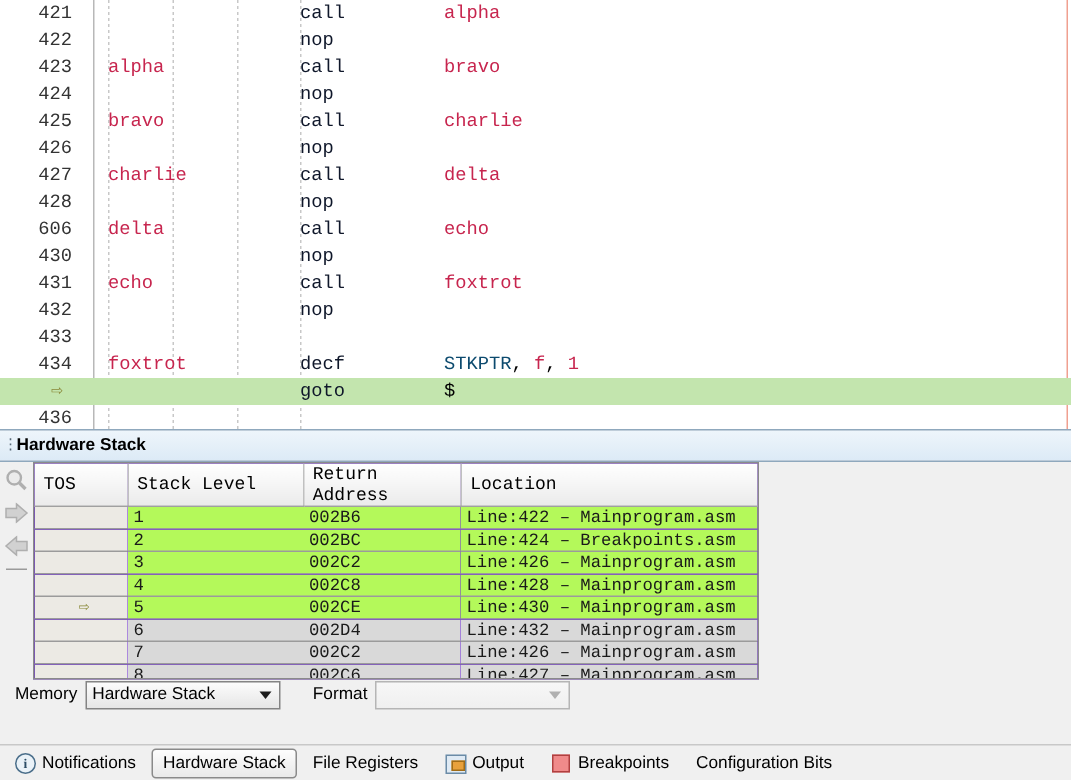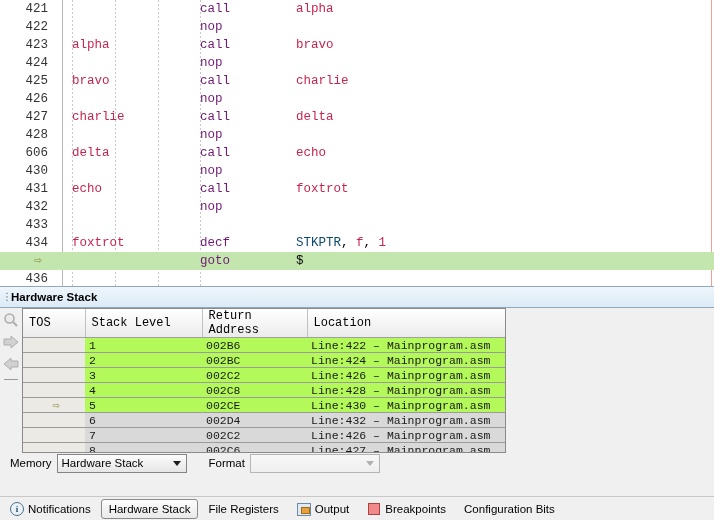--- a/index.html
+++ b/index.html
@@ -58,21 +58,21 @@
   .indent-guides {
     position: absolute; left: 0; top: 0; width: 714px; height: 286px;
     pointer-events: none;
   }
   .iguide {
     position: absolute; top: 0; width: 1px; height: 286px;
     background-image: linear-gradient(to bottom, #c8c8c8 50%, transparent 50%);
     background-size: 1px 4px;
   }
   .tok-label  { color: #c7254e; }
-  .tok-op     { color: #701a75; }
+  .tok-op     { color: #0f172a; }
   .tok-arg    { color: #c7254e; }
   .tok-sfr    { color: #0c4a6e; }
   .tok-punct  { color: #000000; }
   .col-label { position: absolute; left: 72px; }
   .col-op    { position: absolute; left: 200px; }
   .col-arg   { position: absolute; left: 296px; }
 
   
   .hs-window {
     position: absolute; left: 0; top: 286px;
@@ -319,21 +319,21 @@
               <tr class="row-green">
                 <td class="c-tos"></td>
                 <td>1</td>
                 <td>002B6</td>
                 <td>Line:422 – Mainprogram.asm</td>
               </tr>
               <tr class="row-green">
                 <td class="c-tos"></td>
                 <td>2</td>
                 <td>002BC</td>
-                <td>Line:424 – Mainprogram.asm</td>
+                <td>Line:424 – Breakpoints.asm</td>
               </tr>
               <tr class="row-green">
                 <td class="c-tos"></td>
                 <td>3</td>
                 <td>002C2</td>
                 <td>Line:426 – Mainprogram.asm</td>
               </tr>
               <tr class="row-green">
                 <td class="c-tos"></td>
                 <td>4</td>

